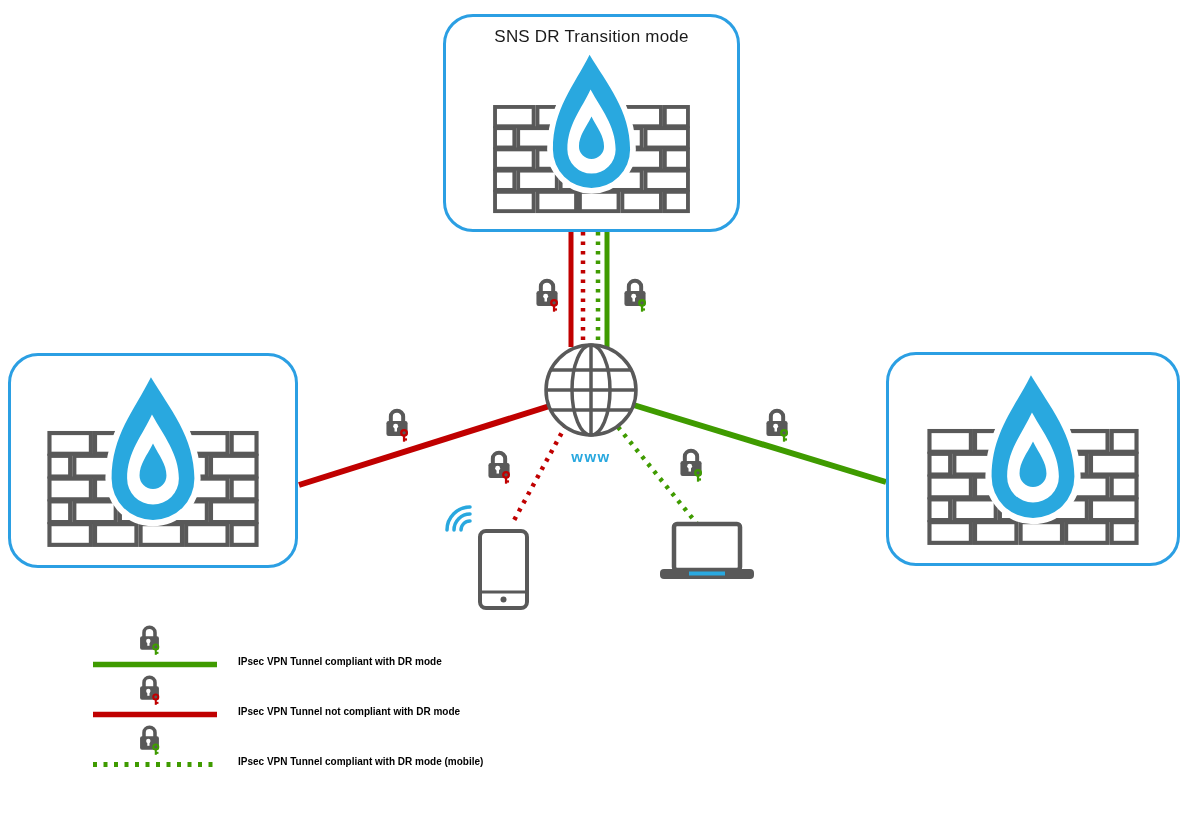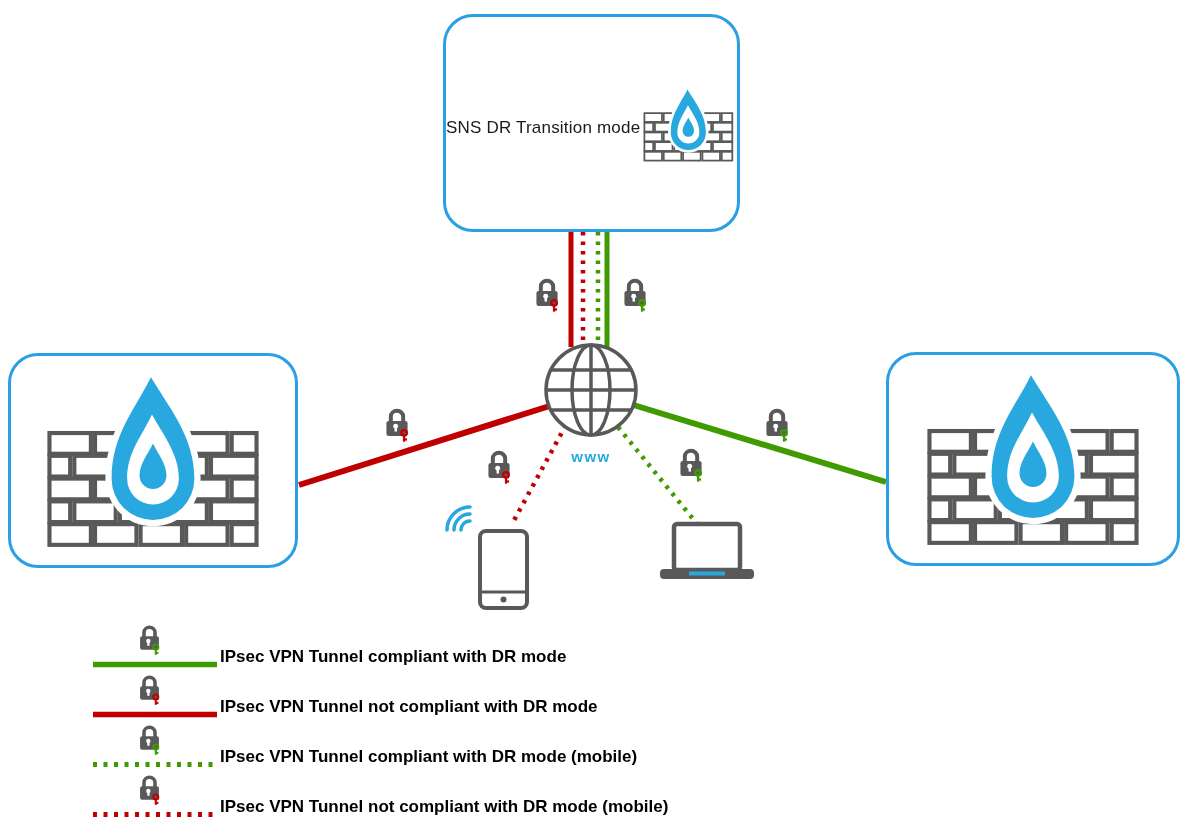--- a/index.html
+++ b/index.html
@@ -4,33 +4,33 @@
 <style>
   html,body{margin:0;padding:0;background:#fff;}
   .canvas{
     position:relative;width:1183px;height:831px;background:#fff;overflow:hidden;
     font-family:"Liberation Sans",sans-serif;
   }
   .overlay{position:absolute;left:0;top:0;z-index:1;}
   .node-box{
     position:absolute;z-index:2;background:#fff;
     border:3px solid #2b9fe3;border-radius:30px;
-    display:flex;align-items:center;box-sizing:border-box;
+    display:flex;flex-direction:column;align-items:center;box-sizing:border-box;
   }
   .node-box.top{left:443px;top:14px;width:297px;height:218px;}
   .node-box.left{left:8px;top:353px;width:290px;height:215px;justify-content:center;}
   .node-box.right{left:886px;top:352px;width:294px;height:214px;justify-content:center;}
   .node-title{
     margin-top:10px;font-size:17px;color:#1a1a1a;letter-spacing:.2px;white-space:nowrap;
   }
   .legend{position:absolute;left:90px;top:622px;z-index:2;}
   .legend-row{display:flex;align-items:flex-end;margin-bottom:2px;}
   .legend-sample{width:130px;height:48px;flex:0 0 auto;}
   .legend-label{
-    padding-bottom:3px;font-size:17px;font-weight:700;color:#000;white-space:nowrap;
+    margin-left:18px;padding-bottom:3px;font-size:10px;font-weight:700;color:#000;white-space:nowrap;
   }
   .www-label{font-weight:700;font-size:15px;letter-spacing:1.5px;}
 </style>
 </head>
 <body>
 
 <div class="canvas">
 
   <svg width="0" height="0" style="position:absolute" aria-hidden="true">
     <defs>
@@ -192,24 +192,15 @@
     <div class="legend-row">
       <div class="legend-sample">
         <svg width="130" height="48">
           <use href="#lock-green" x="46" y="1" width="27" height="33"></use>
           <line x1="3" y1="42.5" x2="127" y2="42.5" stroke-width="5" stroke-dasharray="4 6.5" stroke="#3f9b00"></line>
         </svg>
       </div>
       <div class="legend-label">IPsec VPN Tunnel compliant with DR mode (mobile)</div>
     </div>
 
-    <div class="legend-row">
-      <div class="legend-sample">
-        <svg width="130" height="48">
-          <use href="#lock-red" x="46" y="1" width="27" height="33"></use>
-          <line x1="3" y1="42.5" x2="127" y2="42.5" stroke-width="5" stroke-dasharray="4 6.5" stroke="#c00000"></line>
-        </svg>
-      </div>
-      <div class="legend-label">IPsec VPN Tunnel not compliant with DR mode (mobile)</div>
-    </div>
 
   </div>
 </div>
 
 </body></html>

